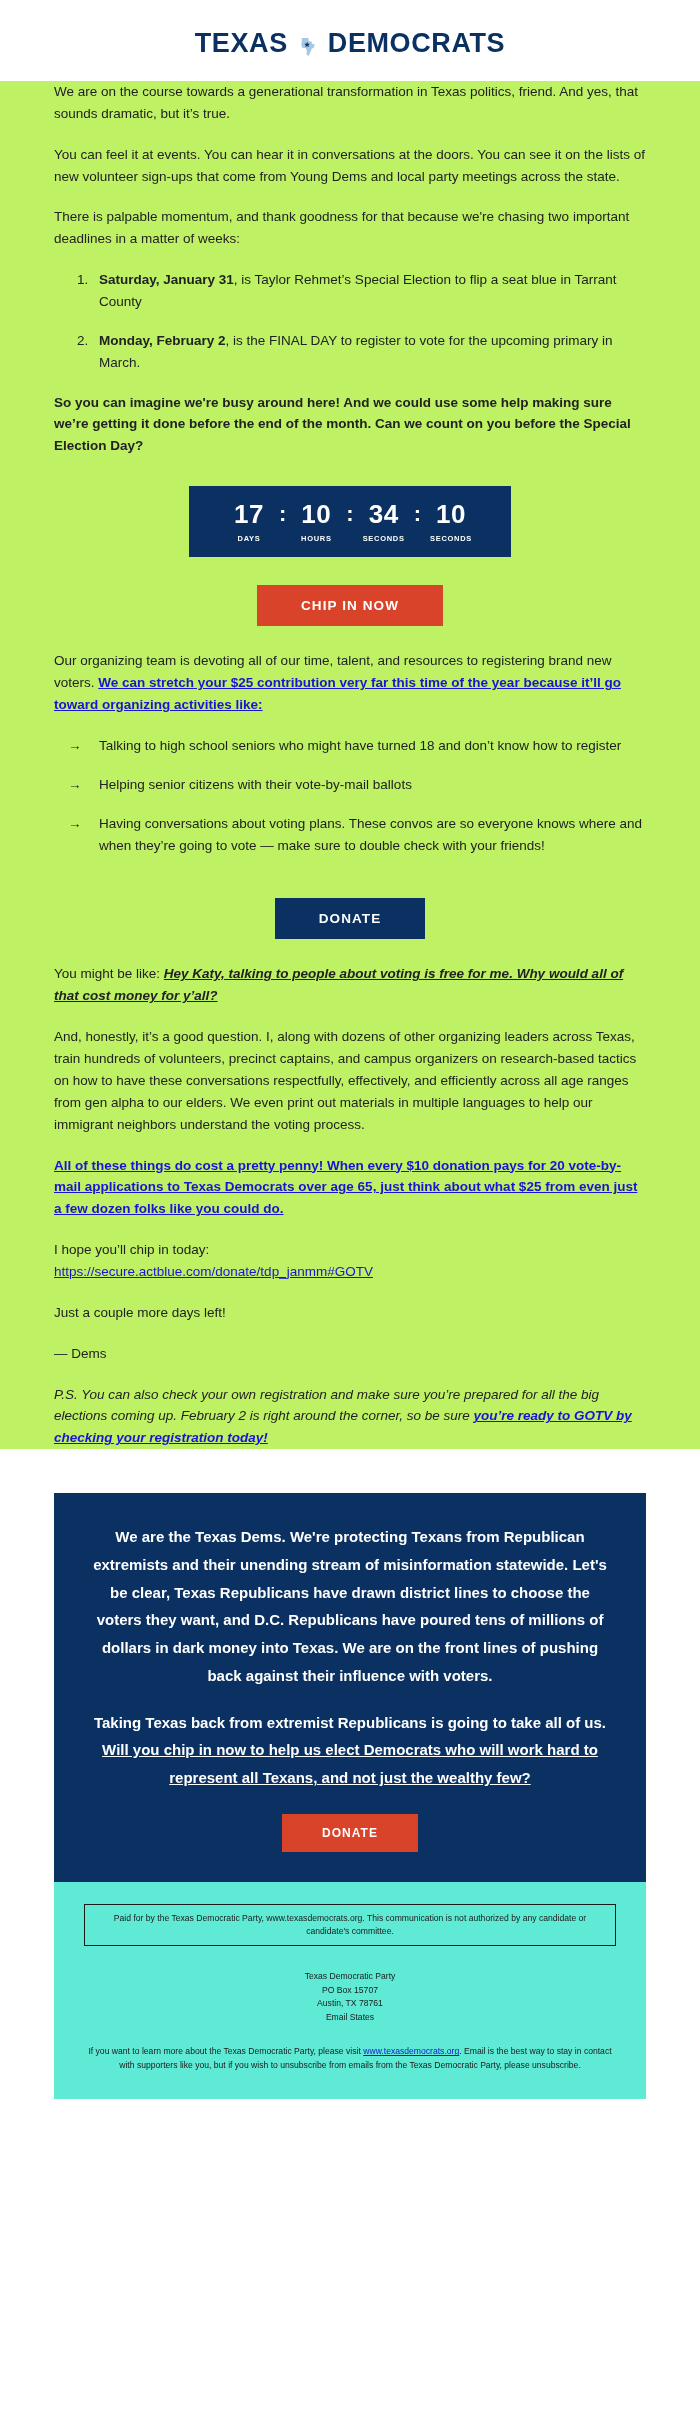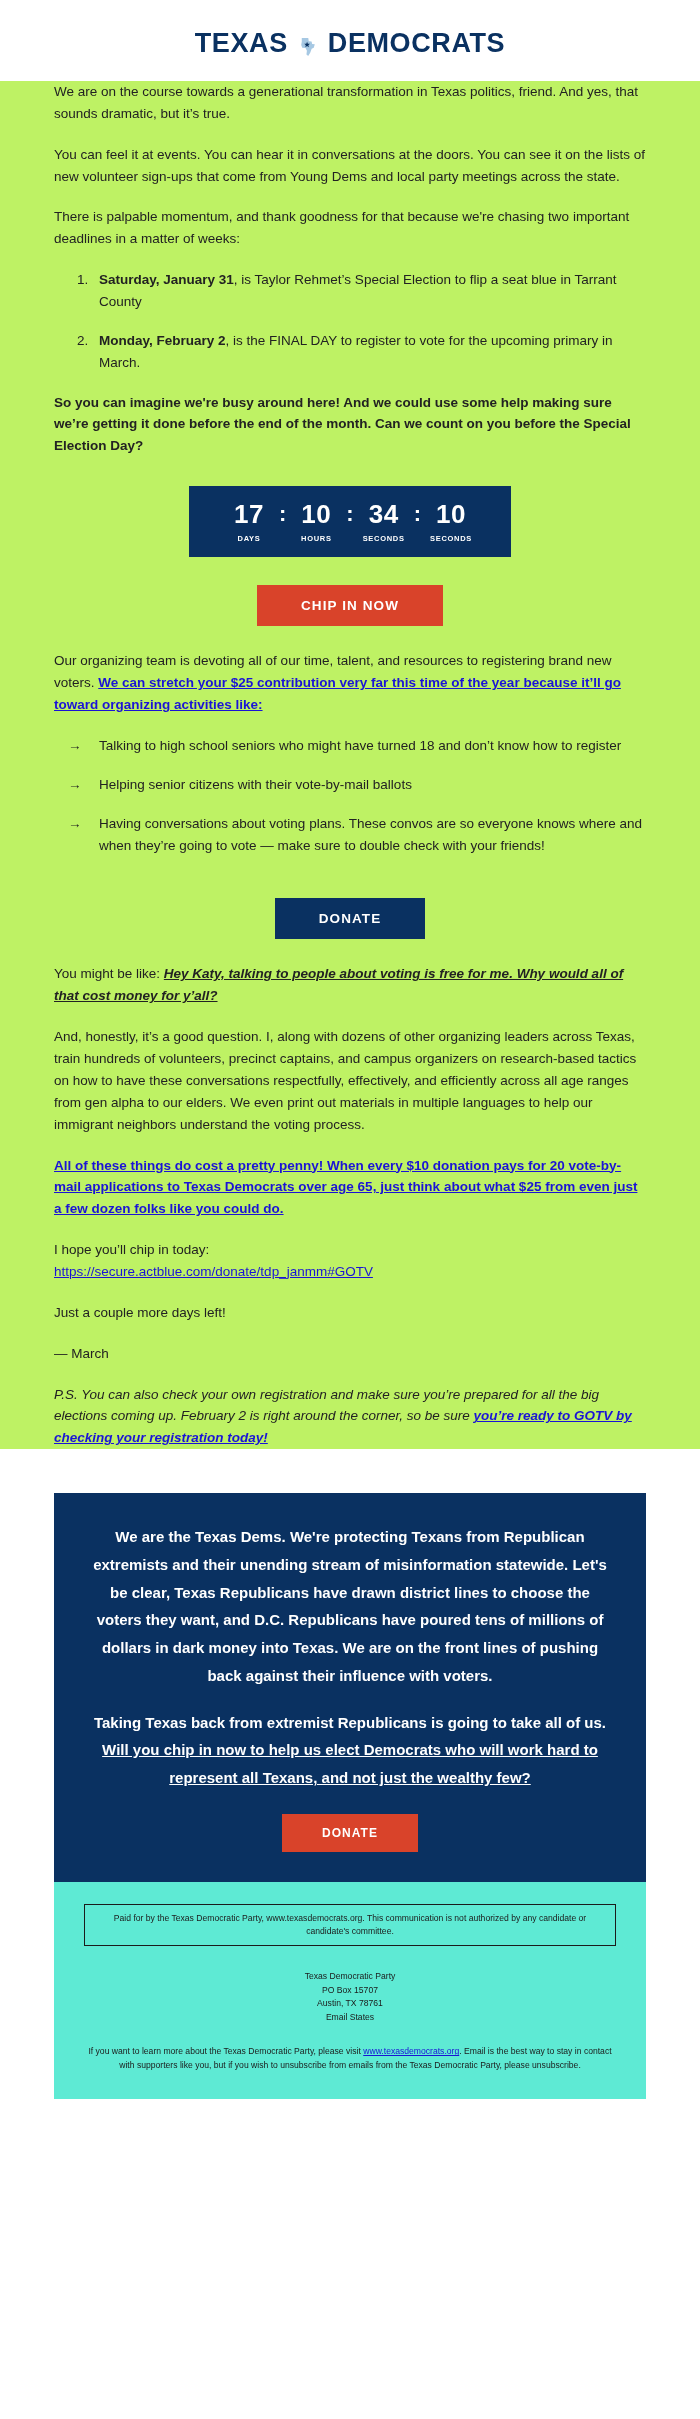--- a/index.html
+++ b/index.html
@@ -309,21 +309,21 @@
   <p class="para"><span>You might be like: </span><span class="i b">Hey Katy, talking to people about voting is free for me. Why would all of that cost money for y’all?</span></p>
 
   <p class="para">And, honestly, it’s a good question. I, along with dozens of other organizing leaders across Texas, train hundreds of volunteers, precinct captains, and campus organizers on research-based tactics on how to have these conversations respectfully, effectively, and efficiently across all age ranges from gen alpha to our elders. We even print out materials in multiple languages to help our immigrant neighbors understand the voting process.</p>
 
   <p class="para"><a class="link" href="#">All of these things do cost a pretty penny! When every $10 donation pays for 20 vote-by-mail applications to Texas Democrats over age 65, just think about what $25 from even just a few dozen folks like you could do.</a></p>
 
   <p class="para"><span>I hope you’ll chip in today:</span><br><a class="link-plain" href="#">https://secure.actblue.com/donate/tdp_janmm#GOTV</a></p>
 
   <p class="para">Just a couple more days left!</p>
 
-  <p class="para">— March</p>
+  <p class="para">— Dems</p>
 
   <p class="para italic"><span>P.S. You can also check your own registration and make sure you’re prepared for all the big elections coming up. February 2 is right around the corner, so be sure </span><a class="link i" href="#">you’re ready to GOTV by checking your registration today!</a></p>
 
 </div>
 
 <div class="footer-navy">
   <p>We are the Texas Dems. We're protecting Texans from Republican extremists and their unending stream of misinformation statewide. Let's be clear, Texas Republicans have drawn district lines to choose the voters they want, and D.C. Republicans have poured tens of millions of dollars in dark money into Texas. We are on the front lines of pushing back against their influence with voters.</p>
   <p><span>Taking Texas back from extremist Republicans is going to take all of us. </span><a class="flink" href="#">Will you chip in now to help us elect Democrats who will work hard to represent all Texans, and not just the wealthy few?</a></p>
   <div class="footer-btn-row">
     <a class="footer-btn" href="#">DONATE</a>

